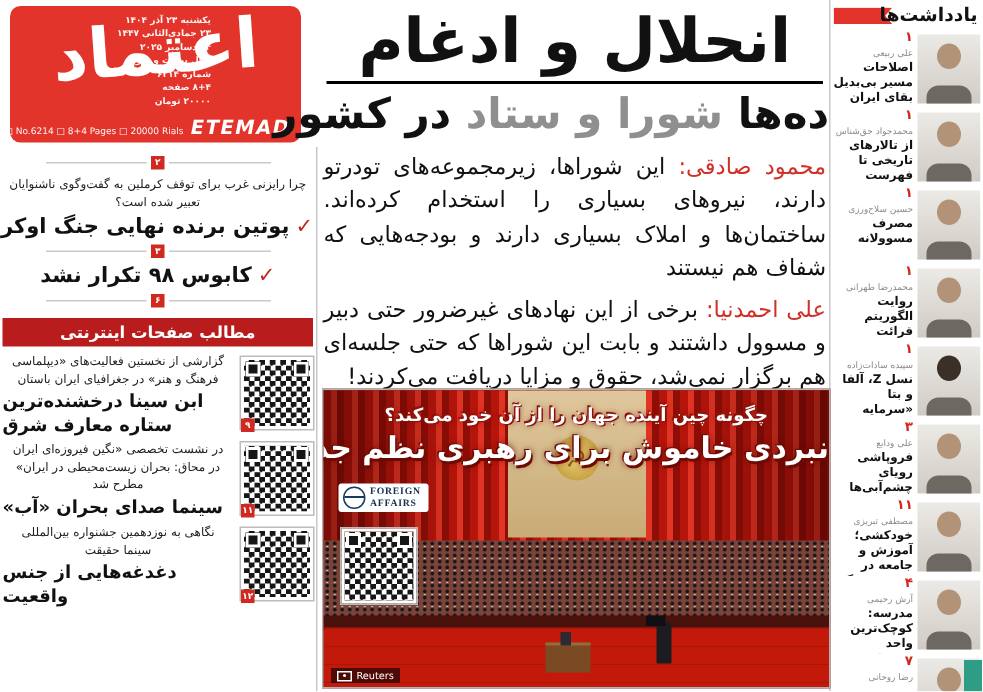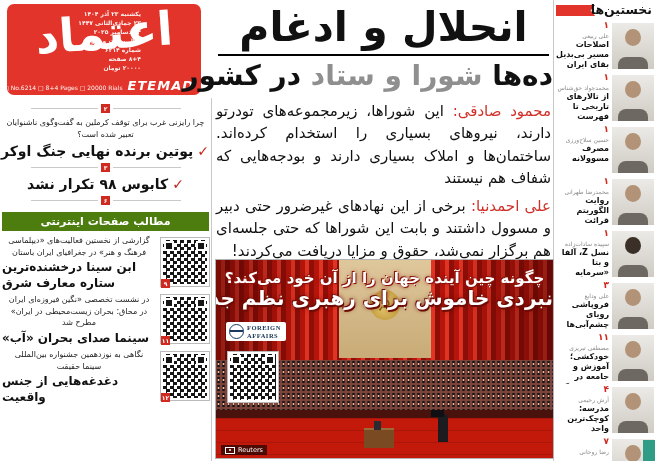--- a/index.html
+++ b/index.html
@@ -36,21 +36,21 @@
 
   
   .leftcol{position:absolute;left:2px;top:100px;width:207px;}
   .kick{font-size:8px;color:#222;text-align:center;line-height:1.45;margin:2px 4px;}
   .story-title{font-size:14px;font-weight:bold;text-align:center;margin:3px 0 2px;white-space:nowrap;}
   .chk{color:#c4261d;margin-left:4px;}
   .sep{display:flex;align-items:center;justify-content:center;width:150px;margin:4px auto;}
   .sep::before,.sep::after{content:"";flex:1;border-top:1px solid #c9c9c9;}
   .pg{width:9px;height:9px;background:#d02a20;color:#fff;font-size:6px;line-height:9px;
       text-align:center;font-weight:bold;flex:none;margin:0 3px;}
-  .webhdr{background:#4d7c0f;color:#fff;text-align:center;font-weight:bold;font-size:11px;
+  .webhdr{background:#b91c1c;color:#fff;text-align:center;font-weight:bold;font-size:11px;
           padding:3px 0;margin:7px 0 4px;}
   .webitem{display:flex;gap:5px;align-items:center;height:54px;margin-top:3px;}
   .web-txt{flex:1;min-width:0;}
   .web-title{font-size:12px;font-weight:bold;text-align:left;line-height:1.3;margin-top:2px;}
   .qrwrap{position:relative;flex:none;align-self:center;}
   .qr{width:44px;height:44px;background:repeating-conic-gradient(#161616 0% 25%,#fff 0% 50%);
       background-size:7px 7px;border:2px solid #fff;outline:1px solid #bbb;position:relative;}
   .qr::before,.qr::after{content:"";position:absolute;width:10px;height:10px;background:#161616;
       box-shadow:inset 0 0 0 2px #fff,inset 0 0 0 4px #161616;top:1px;}
   .qr::before{left:1px;} .qr::after{right:1px;}
@@ -75,21 +75,21 @@
   .tier{position:absolute;left:0;right:0;top:150px;height:10px;background:#4a120c;}
   .carpet{position:absolute;left:0;right:0;top:158px;bottom:0;background:#c2190b;
       background-image:repeating-linear-gradient(180deg,rgba(0,0,0,.12) 0 1px,transparent 1px 12px);}
   .podium{position:absolute;left:44%;top:168px;width:30px;height:18px;background:#7a4a22;
       border-top:2px solid #9a6a38;}
   .podium::before{content:"";position:absolute;top:-9px;left:10px;width:7px;height:9px;background:#2a2a30;}
   .cameraman{position:absolute;left:66%;top:154px;width:10px;height:28px;background:#1c1c20;
       border-radius:4px 4px 0 0;}
   .cameraman::before{content:"";position:absolute;top:-4px;left:-7px;width:13px;height:7px;background:#101014;}
   .ph-kick{position:absolute;top:9px;left:0;right:0;text-align:center;color:#fff;
-      font-size:15px;font-weight:bold;
+      font-size:12px;font-weight:bold;
       text-shadow:0 0 4px #8c130b,1px 1px 0 #8c130b,-1px -1px 0 #8c130b;}
   .ph-title{position:absolute;top:26px;left:0;right:0;text-align:center;color:#fff;
       font-size:20px;font-weight:bold;white-space:nowrap;
       text-shadow:0 0 5px #6d0c05,1px 2px 0 #6d0c05,-1px -1px 0 #6d0c05;}
   .fa-logo{position:absolute;left:10px;top:62px;background:#fff;border-radius:2px;
       display:flex;align-items:center;gap:3px;padding:2px 5px 2px 3px;direction:ltr;}
   .fa-circle{width:13px;height:13px;border-radius:50%;border:1.5px solid #173a5e;flex:none;
       background:linear-gradient(transparent 5px,#173a5e 5px 6.5px,transparent 6.5px);}
   .fa-txt{font-family:"Liberation Serif","DejaVu Serif",serif;font-size:6.5px;font-weight:bold;
       color:#17324f;letter-spacing:.5px;line-height:1.15;}
@@ -235,21 +235,21 @@
       <div class="web-txt">
         <div class="kick">نگاهی به نوزدهمین جشنواره بین‌المللی سینما حقیقت</div>
         <div class="web-title">دغدغه‌هایی از جنس واقعیت</div>
       </div>
     </div>
   </section>
 
   <aside class="sidebar">
     <div class="sb-hdr">
       <span class="ribbon"></span>
-      <span class="t">نخستین‌ها</span>
+      <span class="t">یادداشت‌ها</span>
     </div>
 
     <div class="sb-item">
       <div class="mug"></div>
       <div class="sb-txt">
         <div class="sb-pg">۱</div>
         <div class="sb-author">علی ربیعی</div>
         <div class="sb-title">اصلاحات مسیر بی‌بدیل بقای ایران قوی</div>
       </div>
     </div>

